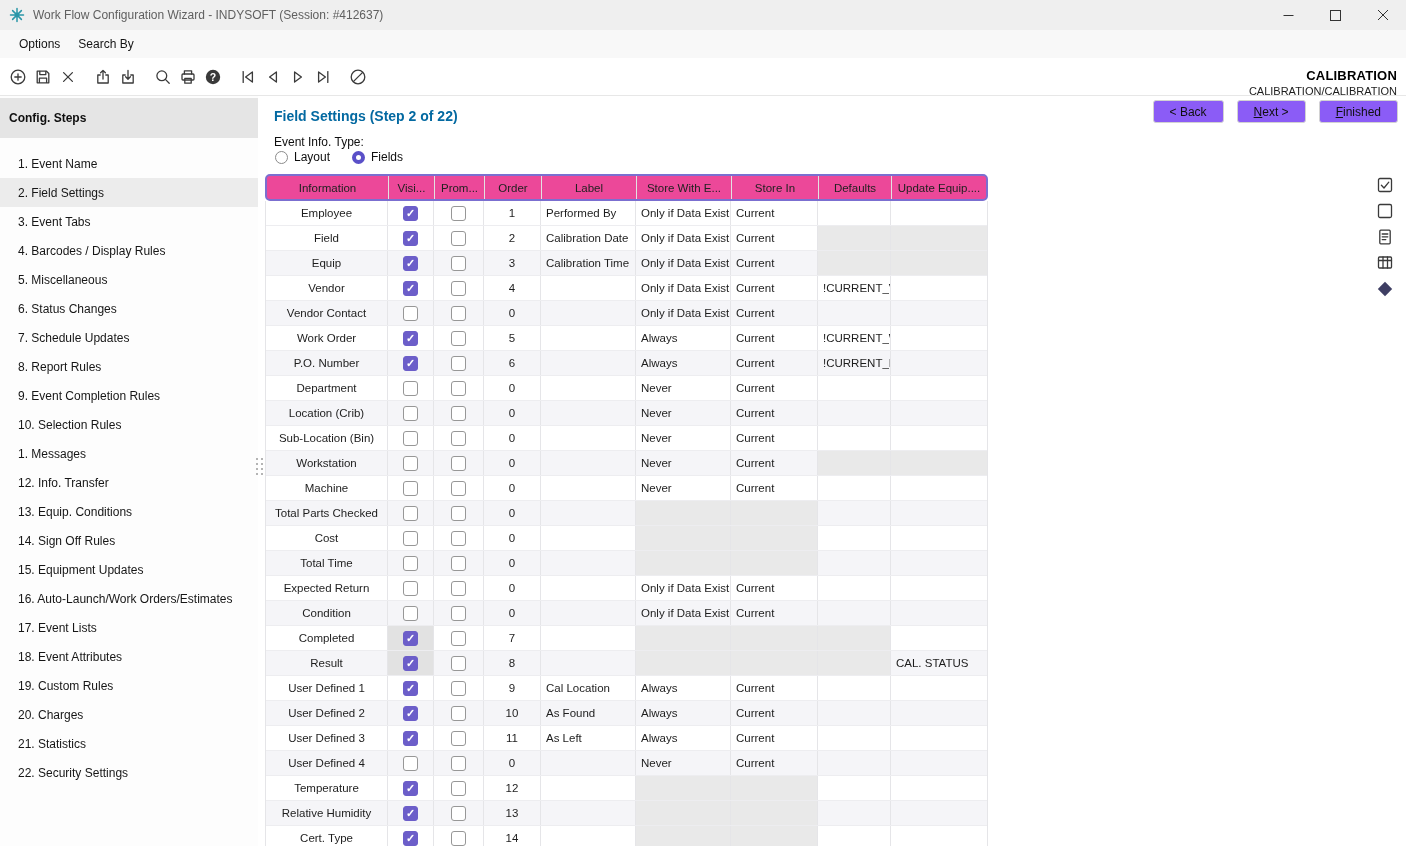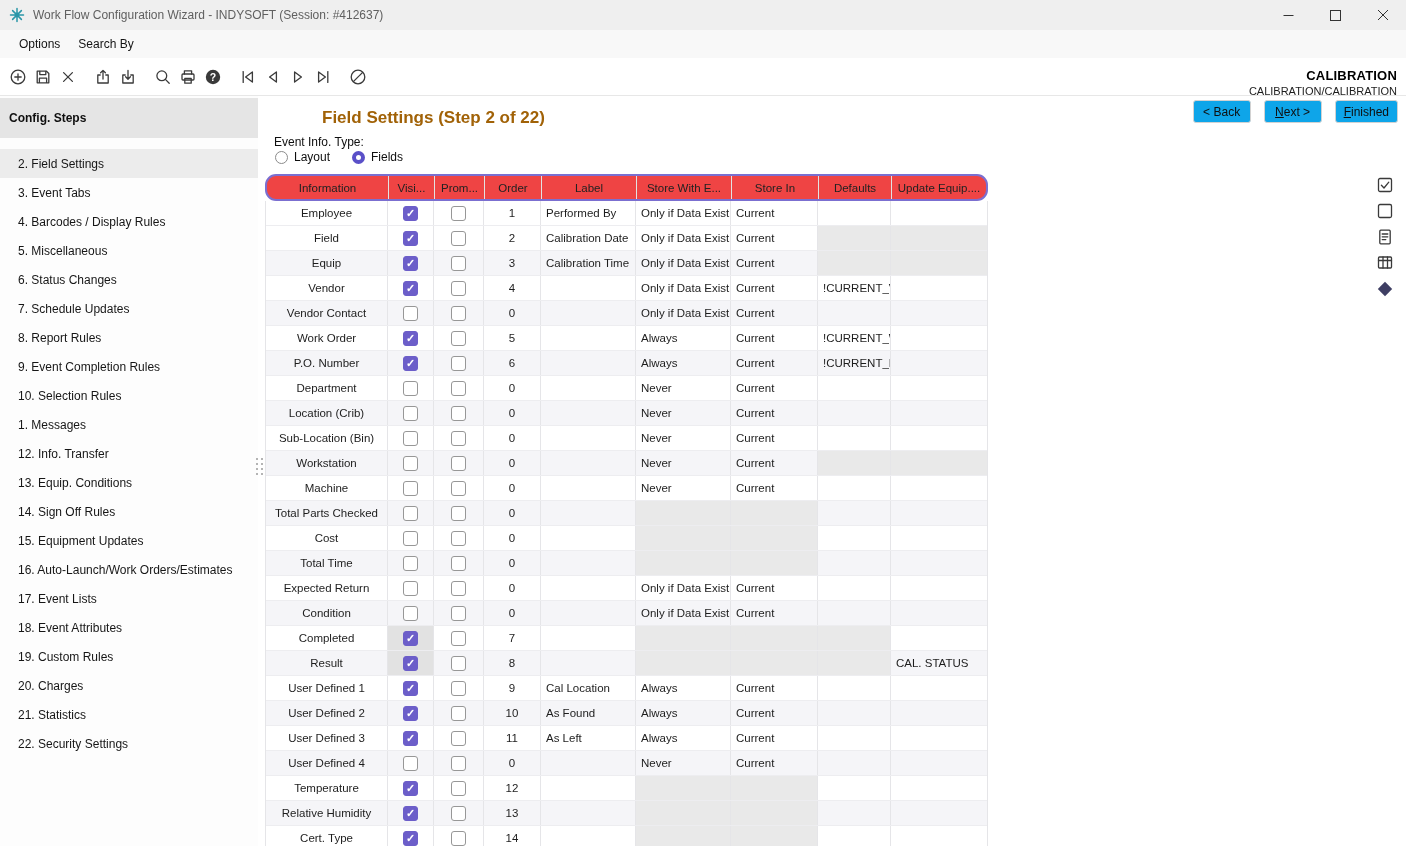--- a/index.html
+++ b/index.html
@@ -30,33 +30,33 @@
   .sidebar { position:absolute; top:96px; left:0; width:258px; bottom:0; background:#fdfdfd; }
   .side-header { margin-top:2px; height:40px; background:#e5e5e5; display:flex; align-items:center; padding-left:9px; font-size:12px; font-weight:bold; color:#0f0f0f; }
   .side-list { margin-top:11px; }
   .side-item { height:29px; display:flex; align-items:center; padding-left:18px; font-size:12px; color:#161616; white-space:nowrap; }
   .side-item.active { background:#ececec; }
 
   .splitter { position:absolute; left:256px; top:458px; width:8px; display:grid; grid-template-columns:repeat(2,2px); grid-auto-rows:2px; gap:3px; z-index:4; }
   .splitter i { background:#9b9b9b; border-radius:50%; display:block; }
 
   
-  .main-heading { position:absolute; left:274px; top:108px; font-size:17px; font-weight:bold; color:#a16207;margin-left:48px; }
+  .main-heading { position:absolute; left:274px; top:108px; font-size:14px; font-weight:bold; color:#0369a1; }
   .wizard-buttons { position:absolute; top:100px; right:8px; display:flex; gap:13px; }
-  .wbtn { height:23px; min-width:58px; background:#0ea5e9; border:1px solid #d2d2d2; border-radius:3px; font-size:12px; color:#0f0f0f; display:flex; align-items:center; justify-content:center; padding:0 8px; font-family:"Liberation Sans", sans-serif; }
+  .wbtn { height:23px; min-width:58px; background:#8b5cf6; border:1px solid #d2d2d2; border-radius:3px; font-size:12px; color:#0f0f0f; display:flex; align-items:center; justify-content:center; padding:0 16px; font-family:"Liberation Sans", sans-serif; }
   .event-info-label { position:absolute; left:274px; top:135px; font-size:12px; color:#0f0f0f; }
   .radio-row { position:absolute; left:275px; top:149px; height:16px; display:flex; gap:22px; align-items:center; }
   .radio-opt { display:flex; align-items:center; gap:6px; font-size:12px; color:#0f0f0f; }
   .radio { width:13px; height:13px; border-radius:50%; border:1px solid #8b8b8b; background:#fff; flex:none; }
   .radio.sel { border:4px solid #5a50c8; }
 
   
   .grid { position:absolute; left:265px; top:174px; width:723px; }
   .grid-header { display:grid; grid-template-columns:122px 46px 50px 57px 95px 95px 87px 73px 1fr;
-                 height:27px; border:2px solid #7b6fd0; border-radius:11px; background:#ef4444; overflow:hidden; }
+                 height:27px; border:2px solid #7b6fd0; border-radius:5px; background:#ec4899; overflow:hidden; }
   .hcell { display:flex; align-items:center; justify-content:center; font-size:11.5px; color:#222;
            border-right:1px solid #e2e2e2; overflow:hidden; white-space:nowrap; }
   .hcell:last-child { border-right:none; }
   .grid-body { border-left:1px solid #e5e5e8; border-right:1px solid #e5e5e8; }
   .trow { display:grid; grid-template-columns:122px 46px 50px 57px 95px 95px 87px 73px 1fr;
           height:25px; background:#fff; border-bottom:1px solid #ededf0; }
   .trow.alt { background:#f5f5f8; }
   .tcell { display:flex; align-items:center; font-size:11.5px; color:#1d1d1d;
            border-right:1px solid #e5e5e8; overflow:hidden; white-space:nowrap; }
   .tcell:last-child { border-right:none; }
@@ -217,20 +217,21 @@
   </div>
 
 <div class="context-head">
   <div class="context-title">CALIBRATION</div>
   <div class="context-sub">CALIBRATION/CALIBRATION</div>
 </div>
 
 <div class="sidebar">
   <div class="side-header">Config. Steps</div>
   <div class="side-list">
+      <div class="side-item">1. Event Name</div>
       <div class="side-item active">2. Field Settings</div>
       <div class="side-item">3. Event Tabs</div>
       <div class="side-item">4. Barcodes / Display Rules</div>
       <div class="side-item">5. Miscellaneous</div>
       <div class="side-item">6. Status Changes</div>
       <div class="side-item">7. Schedule Updates</div>
       <div class="side-item">8. Report Rules</div>
       <div class="side-item">9. Event Completion Rules</div>
       <div class="side-item">10. Selection Rules</div>
       <div class="side-item">1. Messages</div>

